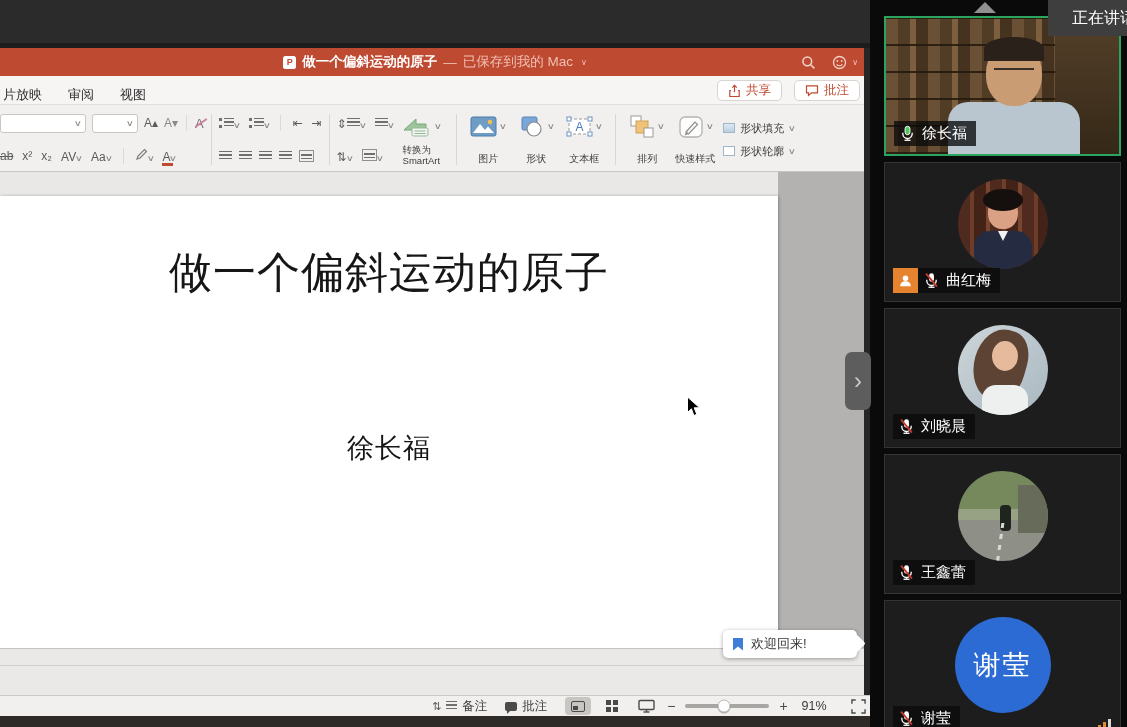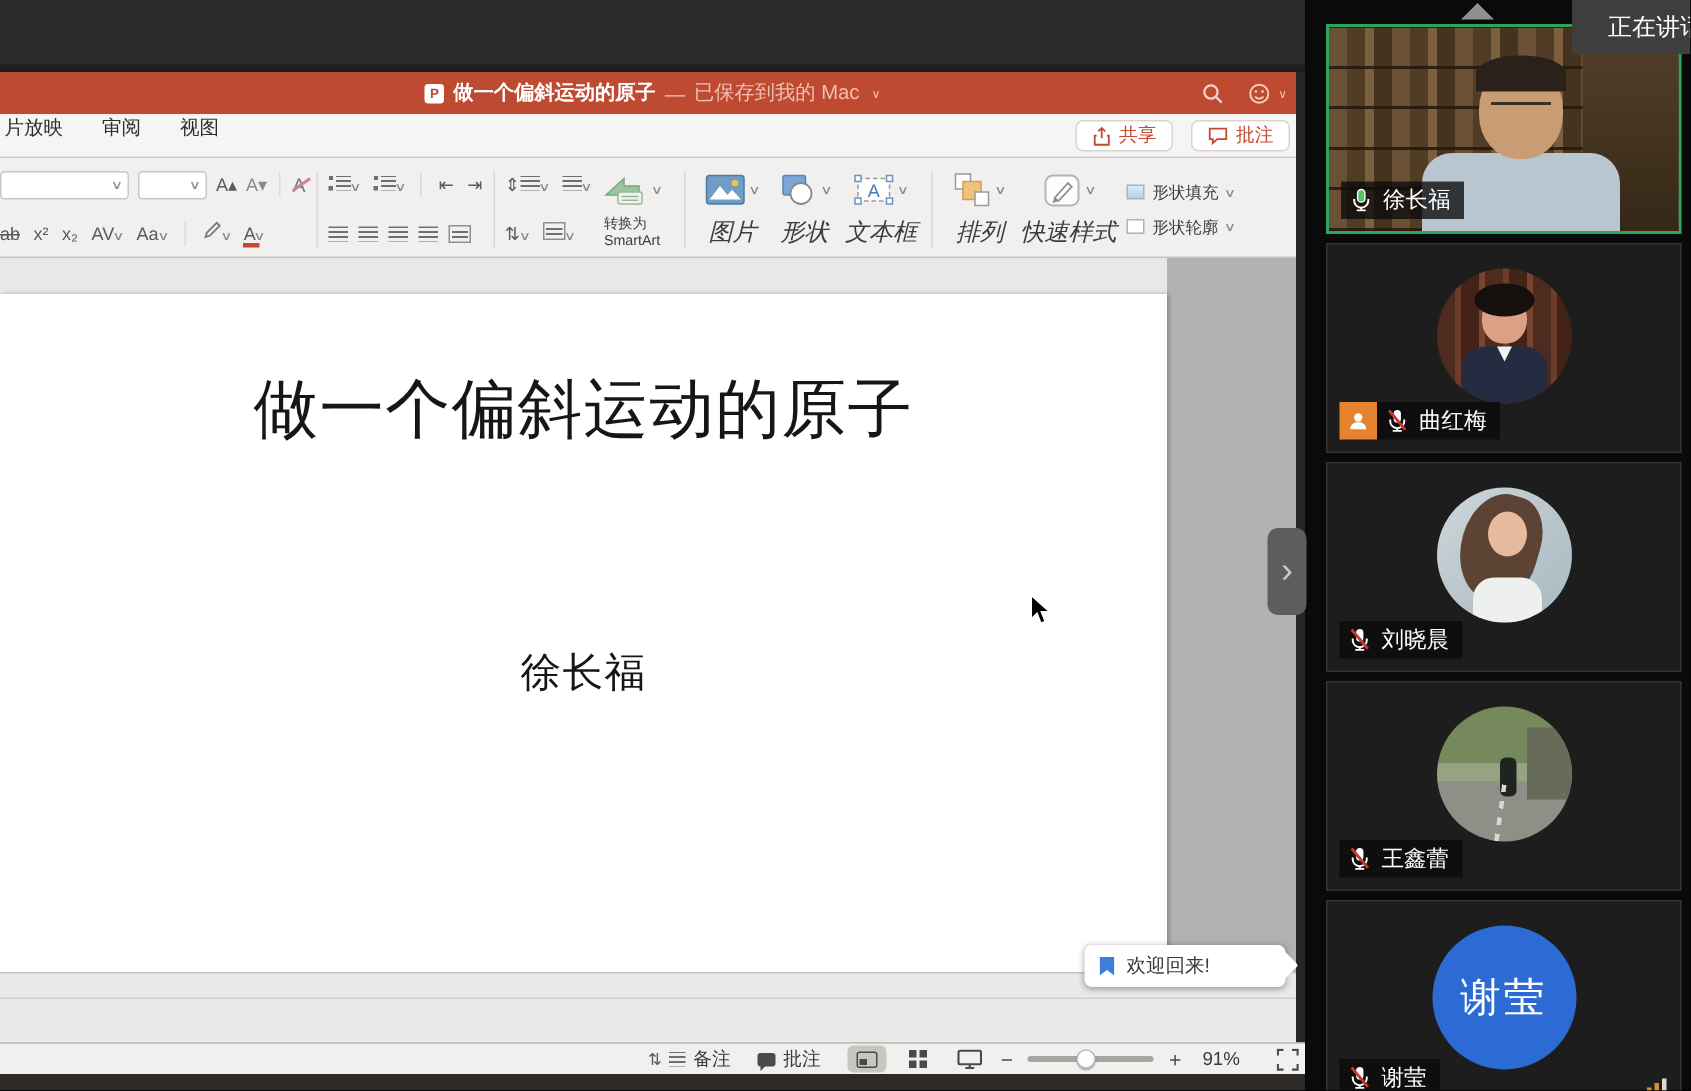--- a/index.html
+++ b/index.html
@@ -15,21 +15,21 @@
   .titlebar{position:absolute;left:0;top:48px;width:100%;height:28px;background:#bf4a32;
     display:flex;align-items:center;justify-content:center;gap:6px;color:#fff;}
   .doc-icon{width:13px;height:13px;background:#fff;border-radius:2.5px;display:flex;align-items:center;justify-content:center;
     color:#bf4a32;font-size:9px;font-weight:bold;}
   .tb-title{font-size:13.5px;font-weight:bold;}
   .tb-sep,.tb-status{font-size:13.5px;color:#f0bfb2;}
   .tb-chev{font-size:8px;color:#f0bfb2;margin-left:2px;}
   .tb-right{position:absolute;right:12px;top:0;height:100%;display:flex;align-items:center;gap:16px;}
 
   .menubar{position:absolute;left:0;top:76px;width:100%;height:29px;background:#f6f5f4;
-    display:flex;align-items:flex-start;font-size:13px;color:#2e2e2e;border-bottom:1px solid #e2e0dd;}
+    display:flex;align-items:flex-end;font-size:13px;color:#2e2e2e;border-bottom:1px solid #e2e0dd;}
   .menu-tab{padding:0 13px;cursor:default;}
   .menu-tab:first-child{padding-left:3px;}
   .menu-actions{position:absolute;right:10px;top:4px;display:flex;gap:12px;}
   .action-btn{display:flex;align-items:center;gap:5px;background:#fff;border:1px solid #d8d4d1;border-radius:5px;
     padding:2px 10px;color:#c04b31;font-size:12.5px;height:21px;}
 
   .ribbon{position:absolute;left:0;top:105px;width:100%;height:67px;background:#f1f0ef;border-bottom:1px solid #c9c6c3;
     display:flex;align-items:stretch;padding:7px 2px 4px 0;color:#555;}
   .rib-col{display:flex;flex-direction:column;justify-content:space-between;padding:1px 0;}
   .rib-row{display:flex;align-items:center;gap:9px;height:20px;}
@@ -45,21 +45,21 @@
   .clear-fmt{position:relative;font-size:13px;color:#777;}
   .clear-fmt::after{content:"";position:absolute;left:-1px;top:6px;width:14px;height:2px;background:#cf7fa0;transform:rotate(-35deg);}
   .strike{text-decoration:line-through;}
   .acolor{position:relative;font-size:12px;color:#5a5a5a;}
   .acolor::after{content:"";position:absolute;left:0;bottom:-2px;width:11px;height:3px;background:#c04b31;}
   .lines{display:inline-block;width:13px;height:10px;
     background:repeating-linear-gradient(to bottom,#6f6f6f 0 1.3px,transparent 1.3px 3.3px);}
   .lines.bul{width:15px;border-left:3px dotted #6f6f6f;padding-left:2px;background-clip:content-box;}
   .bigbtn{display:flex;flex-direction:column;align-items:center;justify-content:space-between;min-width:48px;padding:1px 3px;}
   .bigbtn .ic{height:27px;display:flex;align-items:center;gap:3px;}
-  .biglbl{font-size:16px;color:#3d3d3d;white-space:nowrap;font-style:italic;}
+  .biglbl{font-size:10px;color:#3d3d3d;white-space:nowrap;}
   .sa-lbl{font-size:9.5px;line-height:11px;color:#3d3d3d;text-align:left;white-space:nowrap;}
   .fo{display:flex;flex-direction:column;justify-content:center;gap:8px;padding:0 4px;}
   .fo .row{display:flex;align-items:center;gap:5px;font-size:11px;color:#3d3d3d;white-space:nowrap;}
   .swatch-fill{width:12px;height:10px;border:1px solid #9fb6c9;background:linear-gradient(180deg,#dfe9f2,#b9cfe2);}
   .swatch-line{width:12px;height:10px;border:1px solid #9fb6c9;background:#fff;}
 
   
   .ws-topstrip{position:absolute;left:0;top:172px;width:778px;height:24px;background:#e9e8e6;}
   .ws-right{position:absolute;left:778px;top:172px;width:92px;height:476px;background:#b3b2b0;}
   .slide{position:absolute;left:0;top:196px;width:778px;height:452px;background:#fff;box-shadow:1px 0 3px rgba(0,0,0,.25);}

